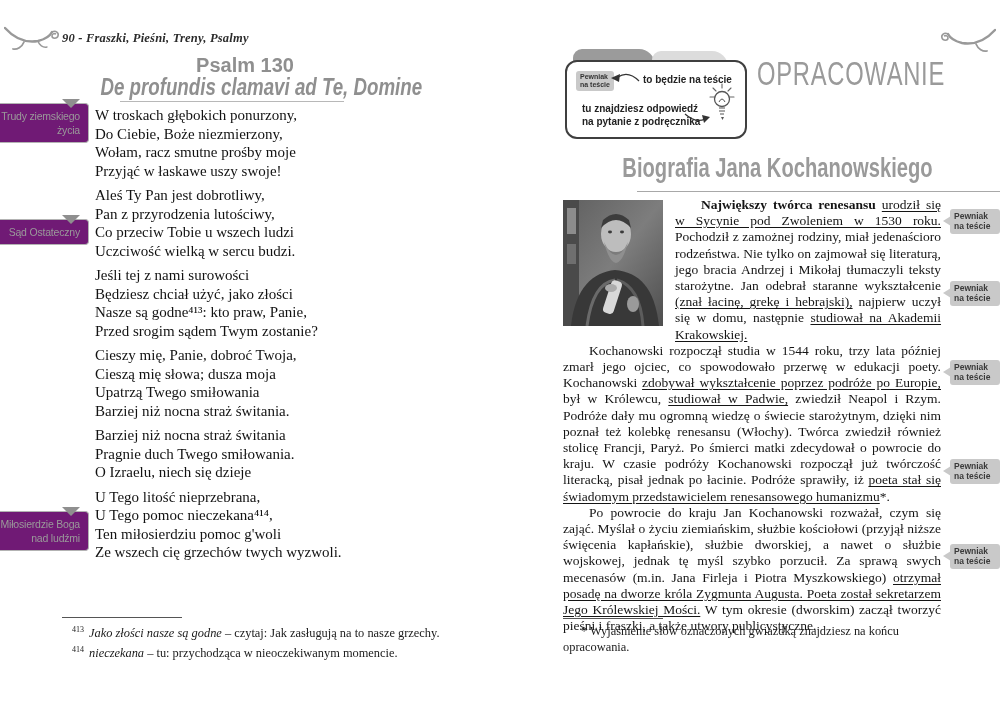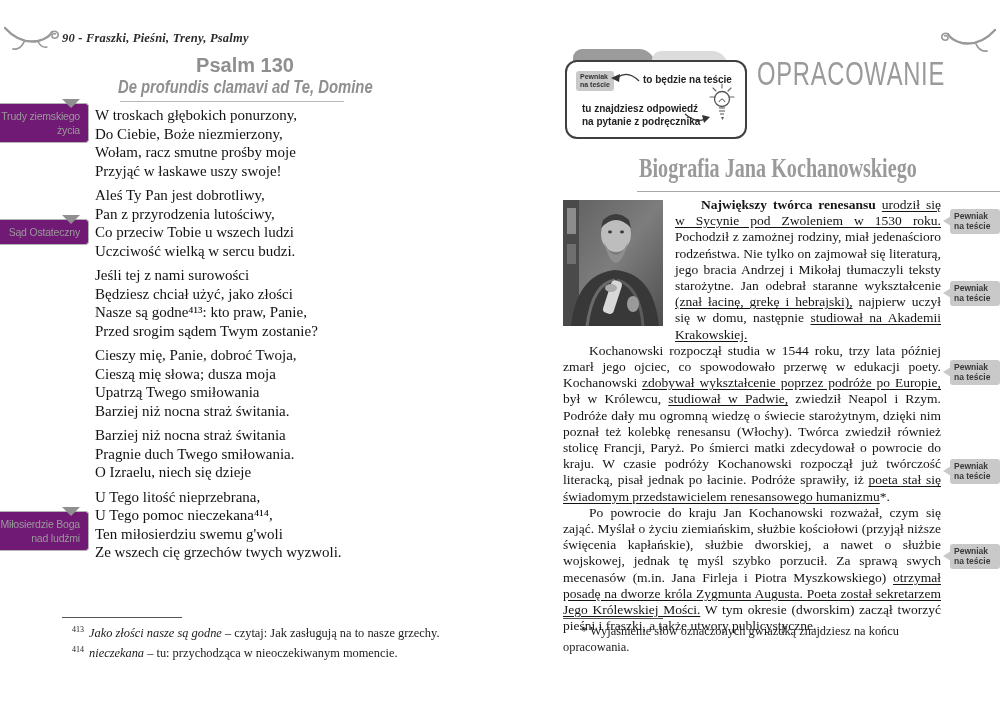--- a/index.html
+++ b/index.html
@@ -7,21 +7,21 @@
           font-family:"Liberation Serif",serif;color:#141414;}
   .flourish{position:absolute;}
   .flourish.right{transform:scaleX(-1);}
 
   
   .runhead{position:absolute;left:62px;top:31px;font-style:italic;font-weight:bold;
            font-size:12.5px;color:#2b2b2b;letter-spacing:.2px;}
   .titleblock{position:absolute;left:55px;top:54px;width:380px;text-align:center;
               font-family:"Liberation Sans",sans-serif;color:#8f8f8f;line-height:22px;font-weight:bold;}
   .psalm-title{font-size:20px;}
-  .psalm-subtitle{font-size:19px;font-style:italic;}
+  .psalm-subtitle{font-size:24px;font-style:italic;}
   .squeeze{display:inline-block;white-space:nowrap;transform:scaleX(0.78);transform-origin:50% 50%;}
   .title-rule{position:absolute;left:120px;top:101px;width:224px;height:1px;background:#b8b8b8;}
 
   .poem{position:absolute;left:95px;top:106px;font-size:15px;line-height:18.5px;color:#121212;}
   .stanza{margin-bottom:6px;}
 
   .margin-note{position:absolute;left:0;width:80px;border:1px solid #b3b3b3;border-left:none;
                border-radius:0 4px 4px 0;padding:5px 8px 5px 0;text-align:right;background:#701a75;
                font-family:"Liberation Sans",sans-serif;font-size:10.5px;line-height:14px;
                color:#9a9a9a;letter-spacing:-0.2px;}
@@ -48,21 +48,21 @@
   .co-note1{position:absolute;left:76px;top:12px;font-weight:bold;font-size:10px;color:#222;white-space:nowrap;}
   .co-note2{position:absolute;left:15px;top:40px;font-weight:bold;font-size:10px;line-height:13px;color:#222;}
   .co-arrow2{position:absolute;left:116px;top:48px;}
   .co-bulb{position:absolute;left:142px;top:20px;}
 
   .opra{position:absolute;right:55px;top:55px;font-family:"Liberation Sans",sans-serif;
         font-size:33px;color:#9a9a9a;letter-spacing:1px;white-space:nowrap;}
   .opra .squeeze{transform:scaleX(0.72);transform-origin:100% 50%;}
 
   .bio-head{position:absolute;left:555px;top:152px;width:445px;text-align:center;
-            font-family:Liberation Serif, serif;font-weight:bold;font-size:28px;color:#9a9a9a;}
+            font-family:Liberation Sans, sans-serif;font-weight:bold;font-size:28px;color:#9a9a9a;}
   .bio-head .squeeze{transform:scaleX(0.72);}
   .bio-rule{position:absolute;left:637px;top:191px;width:363px;height:1px;background:#a8a8a8;}
 
   .bio-body{position:absolute;left:563px;top:197px;width:378px;font-size:13.5px;
             line-height:16.2px;text-align:justify;color:#141414;}
   .portrait{float:left;width:100px;height:126px;margin:3px 12px 3px 0;}
   .para{margin:0;text-indent:26px;}
   .b{font-weight:bold;}
   .u{text-decoration:underline;text-underline-offset:2px;}
 
@@ -150,21 +150,21 @@
         <div class="poem-line">Barziej niż nocna straż świtania.</div>
       </div>
     <div class="stanza">
         <div class="poem-line">Barziej niż nocna straż świtania</div>
         <div class="poem-line">Pragnie duch Twego smiłowania.</div>
         <div class="poem-line">O Izraelu, niech się dzieje</div>
       </div>
     <div class="stanza">
         <div class="poem-line">U Tego litość nieprzebrana,</div>
         <div class="poem-line">U Tego pomoc nieczekana⁴¹⁴,</div>
-        <div class="poem-line">Ten miłosierdziu swemu g'woli</div>
+        <div class="poem-line">Ten miłosierdziu pomoc g'woli</div>
         <div class="poem-line">Ze wszech cię grzechów twych wyzwoli.</div>
       </div>
   </div>
 
   <div class="footnotes" style="left:62px;top:617px;width:430px;">
     <div class="fn-rule"></div>
     <div class="fn-line">
       <sup class="fn-mark">413</sup><span class="fn-term">Jako złości nasze są godne</span><span> – czytaj: Jak zasługują na to nasze grzechy.</span>
     </div>
     <div class="fn-line">

